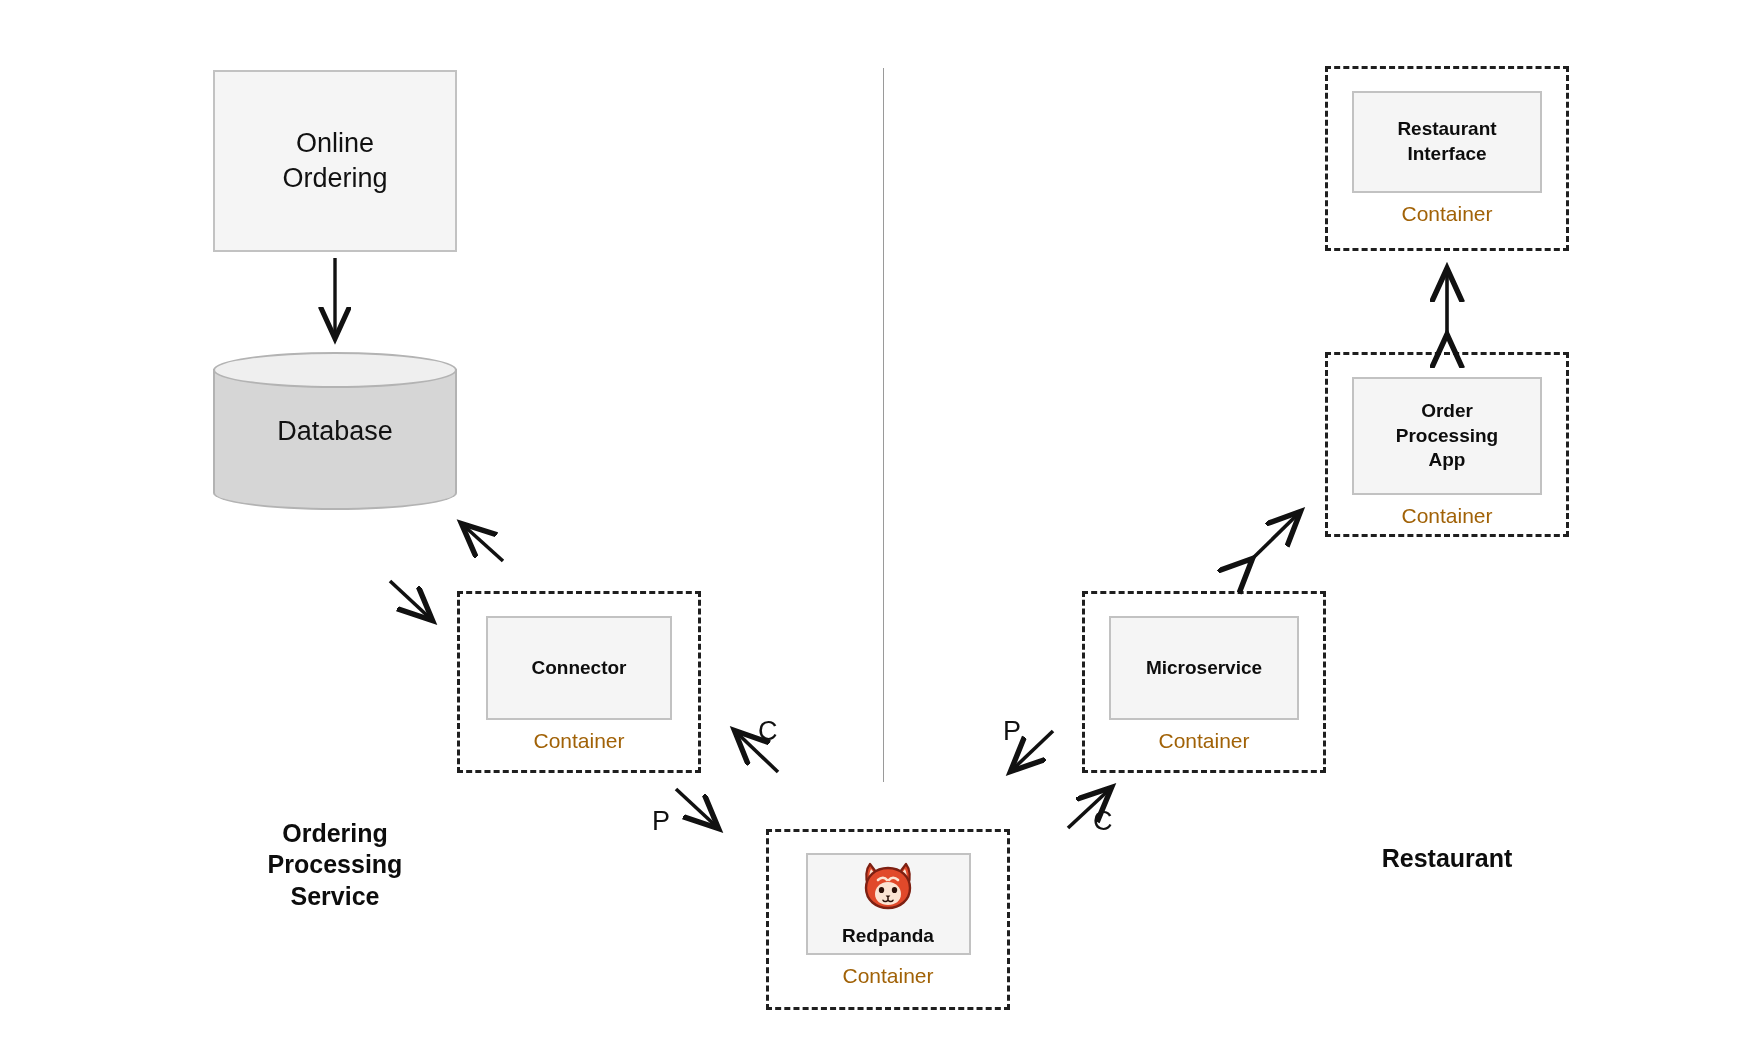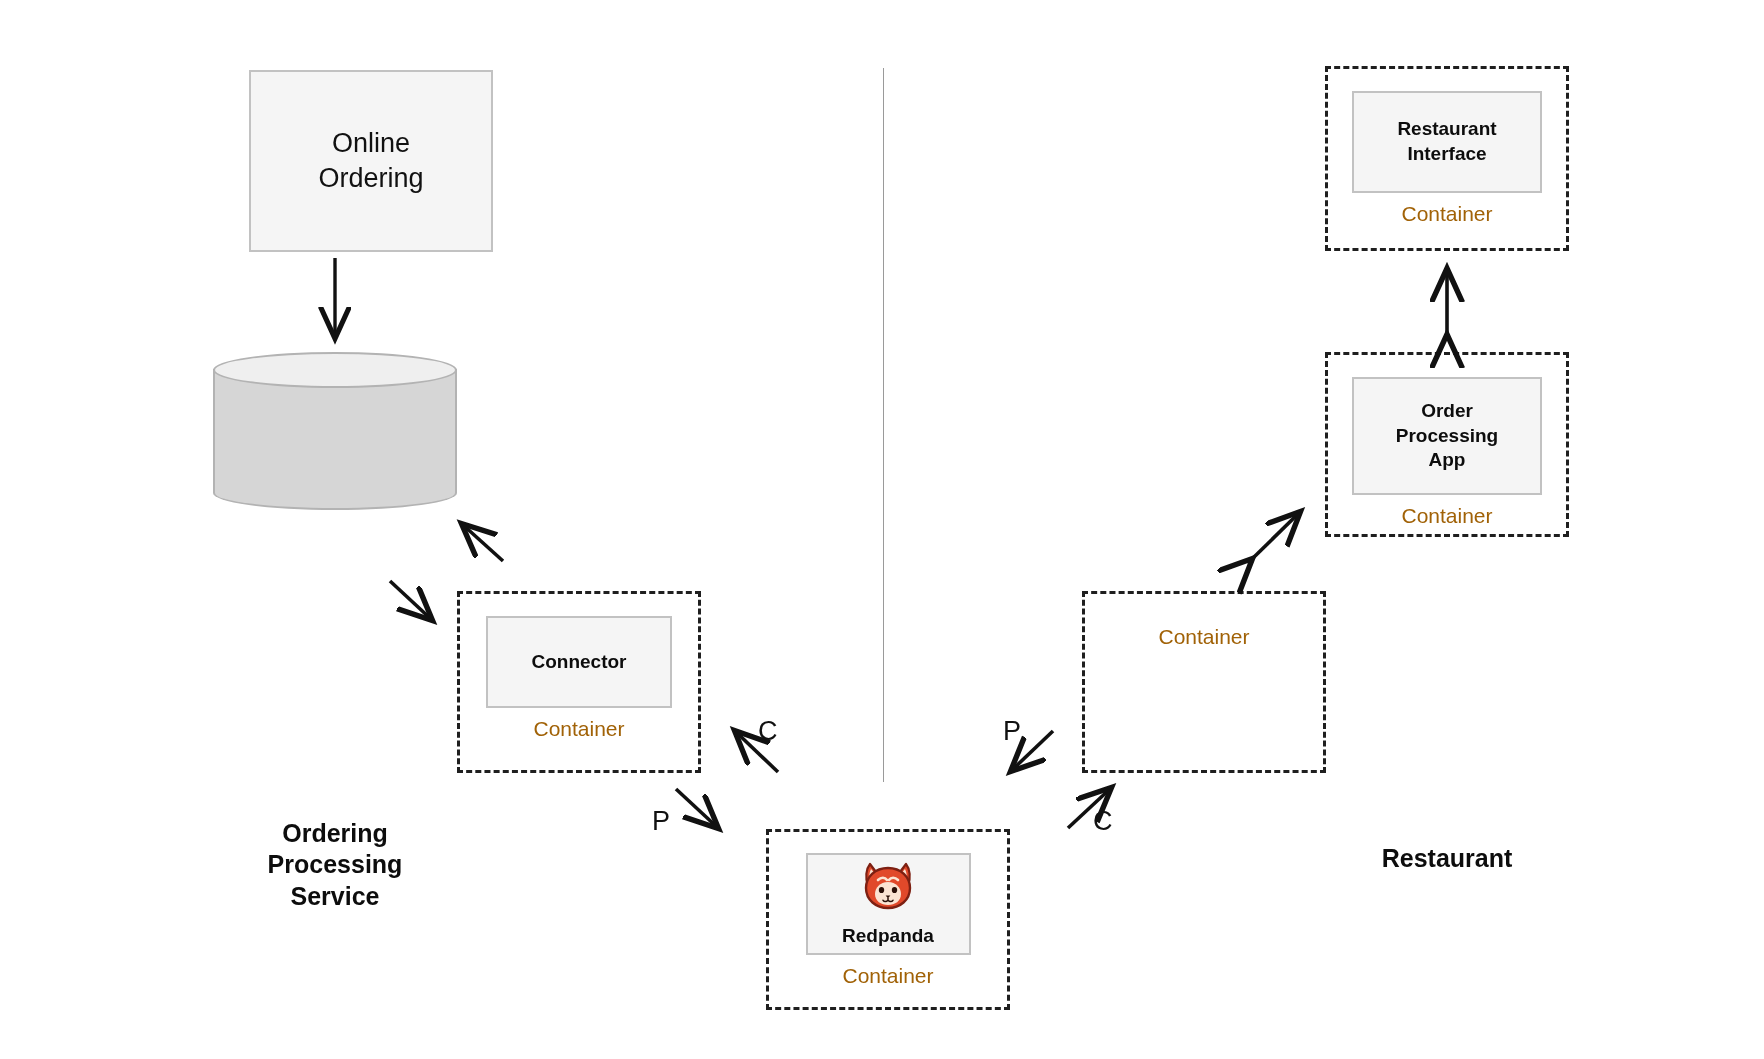--- a/index.html
+++ b/index.html
@@ -144,32 +144,33 @@
   
   .rp-logo { display: block; }
 </style>
 </head>
 <body>
 
 <div id="canvas">
 
   <div class="divider" style="left:883px; top:68px; height:714px;"></div>
 
-  <div class="abs solid-box" style="left:213px; top:70px; width:244px; height:182px;margin-left:36px;">
+  <div class="abs solid-box" style="left:213px; top:70px; width:244px; height:182px;">
     <span class="label">Online
 Ordering</span>
   </div>
 
   <div class="db-wrap" style="left:213px; top:352px; width:244px; height:158px;">
     <div class="db-body"></div>
     <div class="db-top"></div>
+    <div class="db-text">Database</div>
   </div>
 
   <div class="abs container-node" style="left:457px; top:591px; width:244px; height:182px; padding-top:22px;">
-    <div class="inner-box" style="width:186px; height:92px;">
+    <div class="inner-box" style="width:186px; height:104px;">
       <span class="inner-label">Connector</span>
     </div>
     <span class="container-caption">Container</span>
   </div>
 
   <div class="zone-caption" style="left:213px; top:818px; width:244px;">Ordering
 Processing
 Service</div>
 
   <div class="edge-tag" style="left:758px; top:716px;">C</div>
@@ -216,20 +217,23 @@
   <div class="abs container-node" style="left:1325px; top:352px; width:244px; height:185px; padding-top:22px;">
     <div class="inner-box" style="width:190px; height:118px;">
       <span class="inner-label">Order
 Processing
 App</span>
     </div>
     <span class="container-caption">Container</span>
   </div>
 
   <div class="abs container-node" style="left:1082px; top:591px; width:244px; height:182px; padding-top:22px;">
+    <div class="inner-box" style="width:190px; height:104px;">
+      <span class="inner-label">Microservice</span>
+    </div>
     <span class="container-caption">Container</span>
   </div>
 
   <div class="zone-caption" style="left:1325px; top:843px; width:244px;">Restaurant</div>
 
   <div class="edge-tag" style="left:1003px; top:716px;">P</div>
   <div class="edge-tag" style="left:1093px; top:806px;">C</div>
 
   <svg id="arrows" viewBox="0 0 1764 1059">
     <defs>

